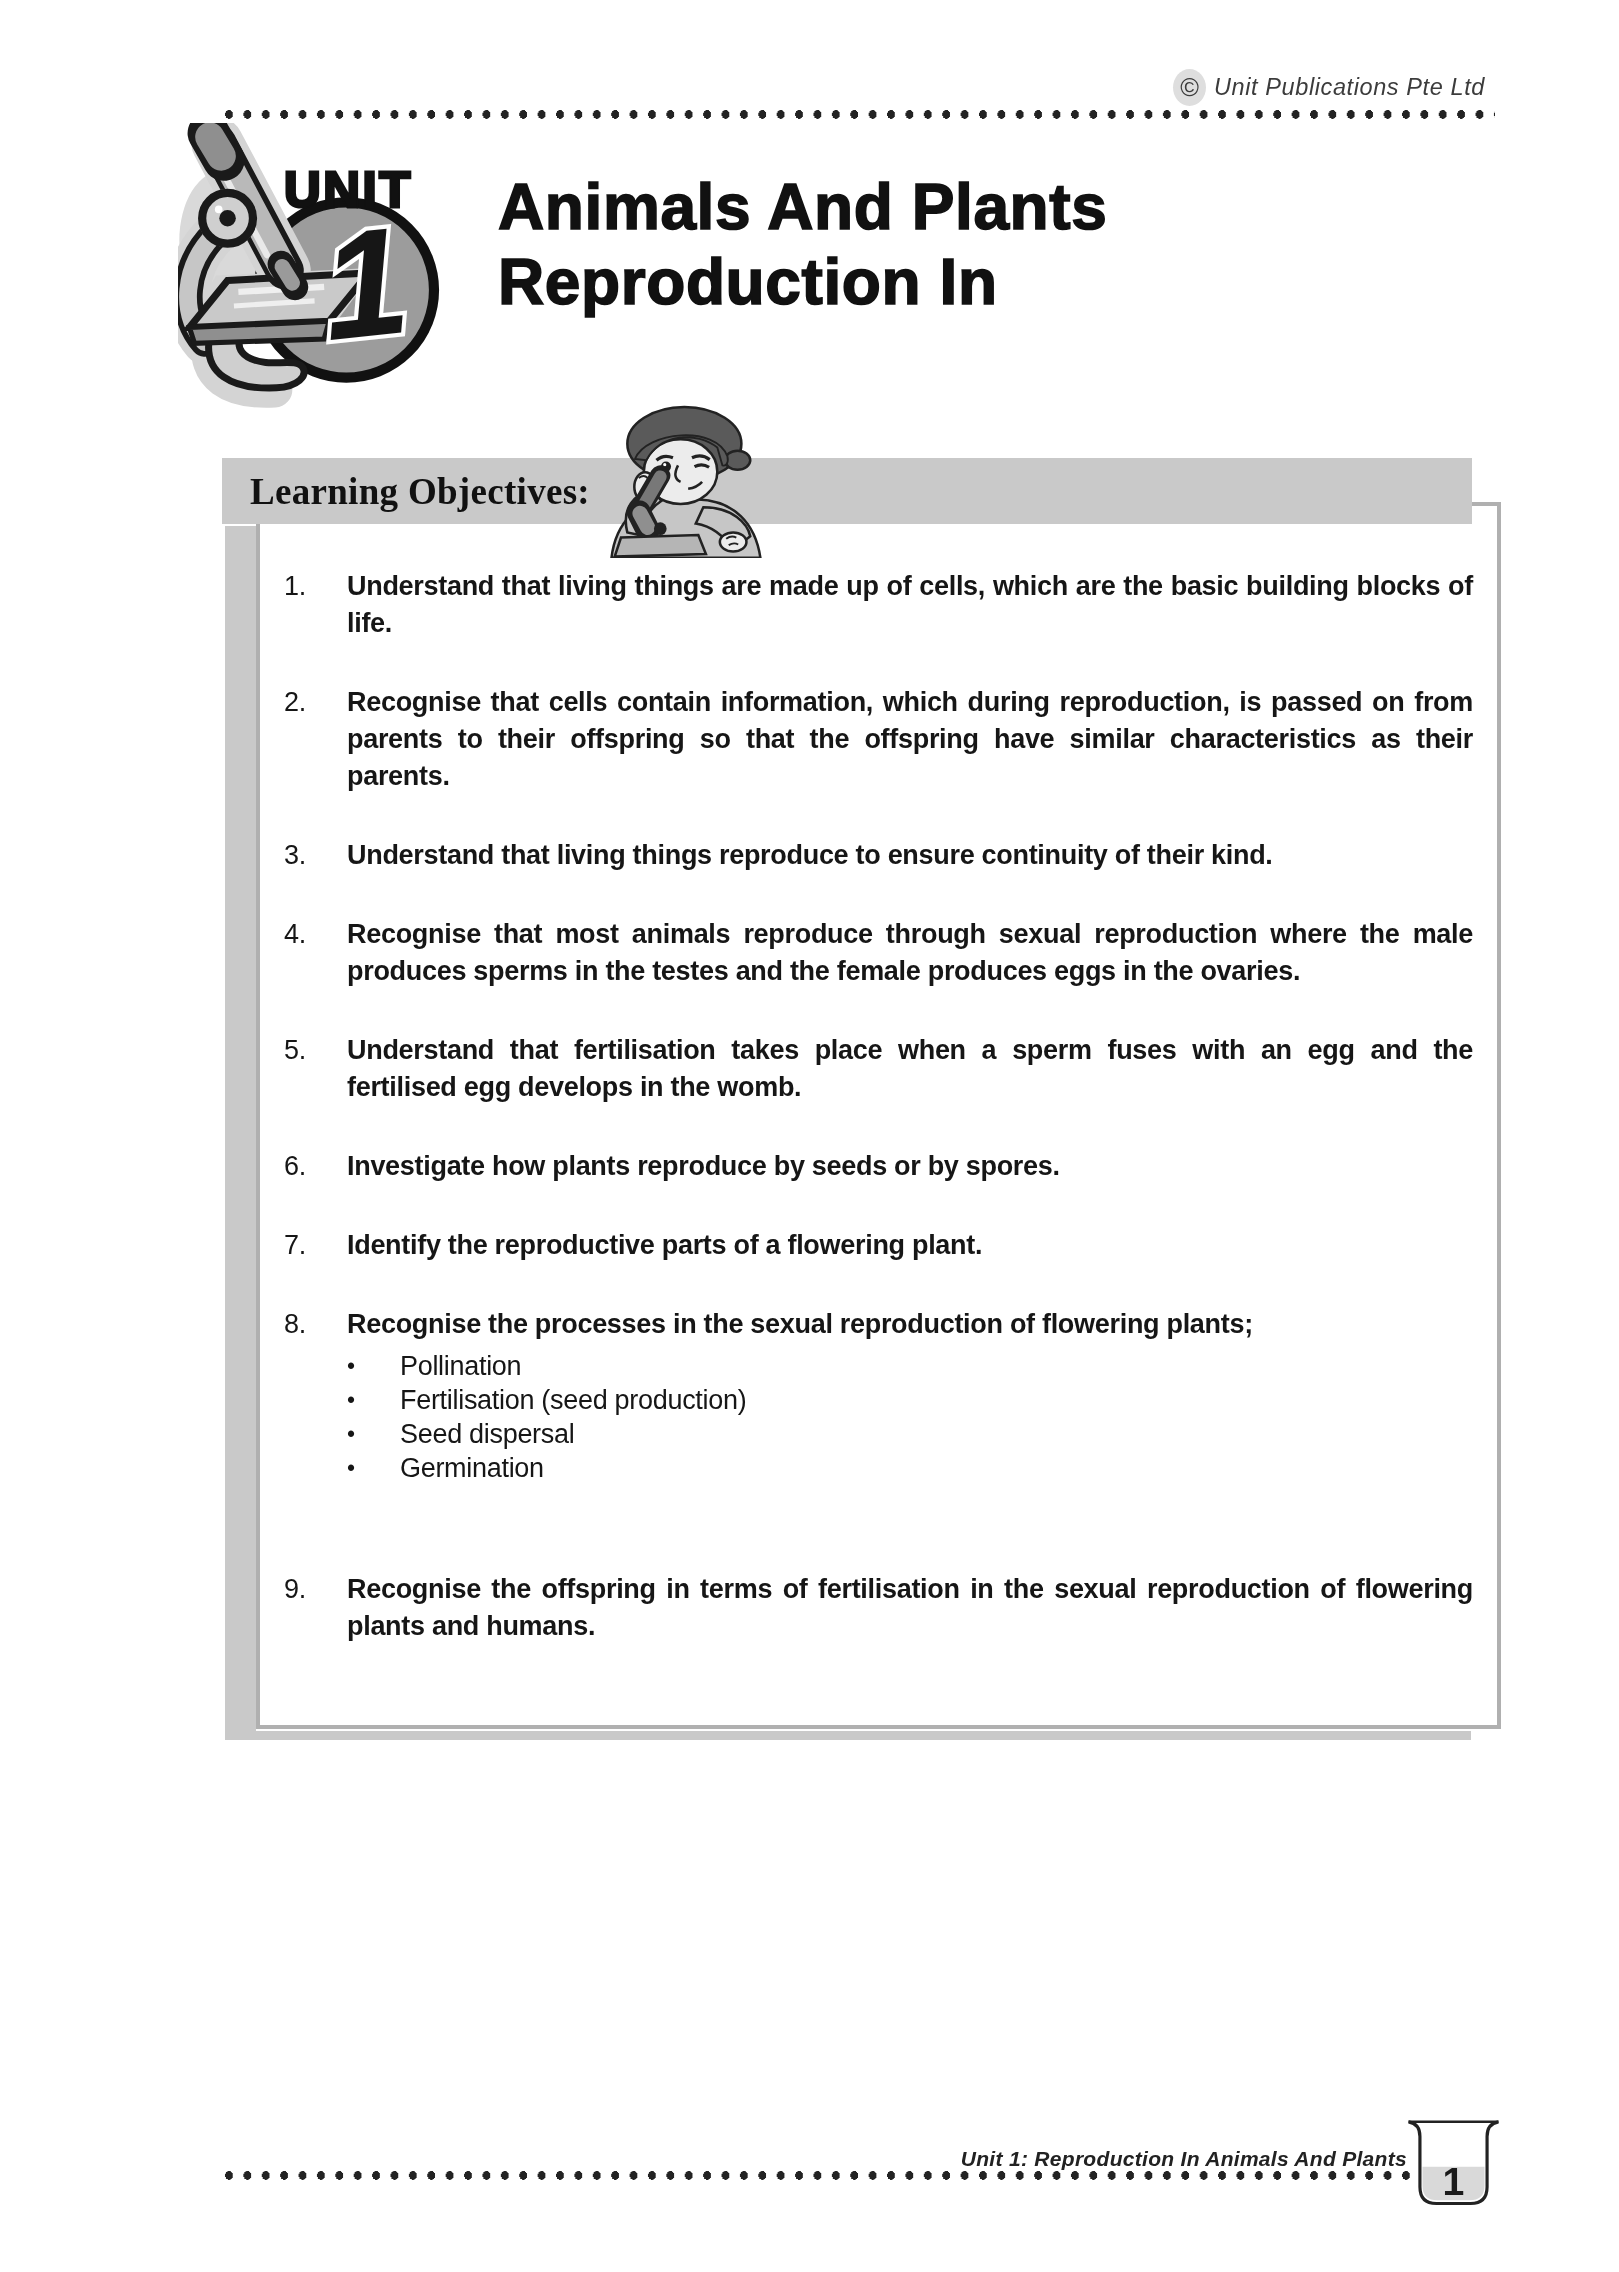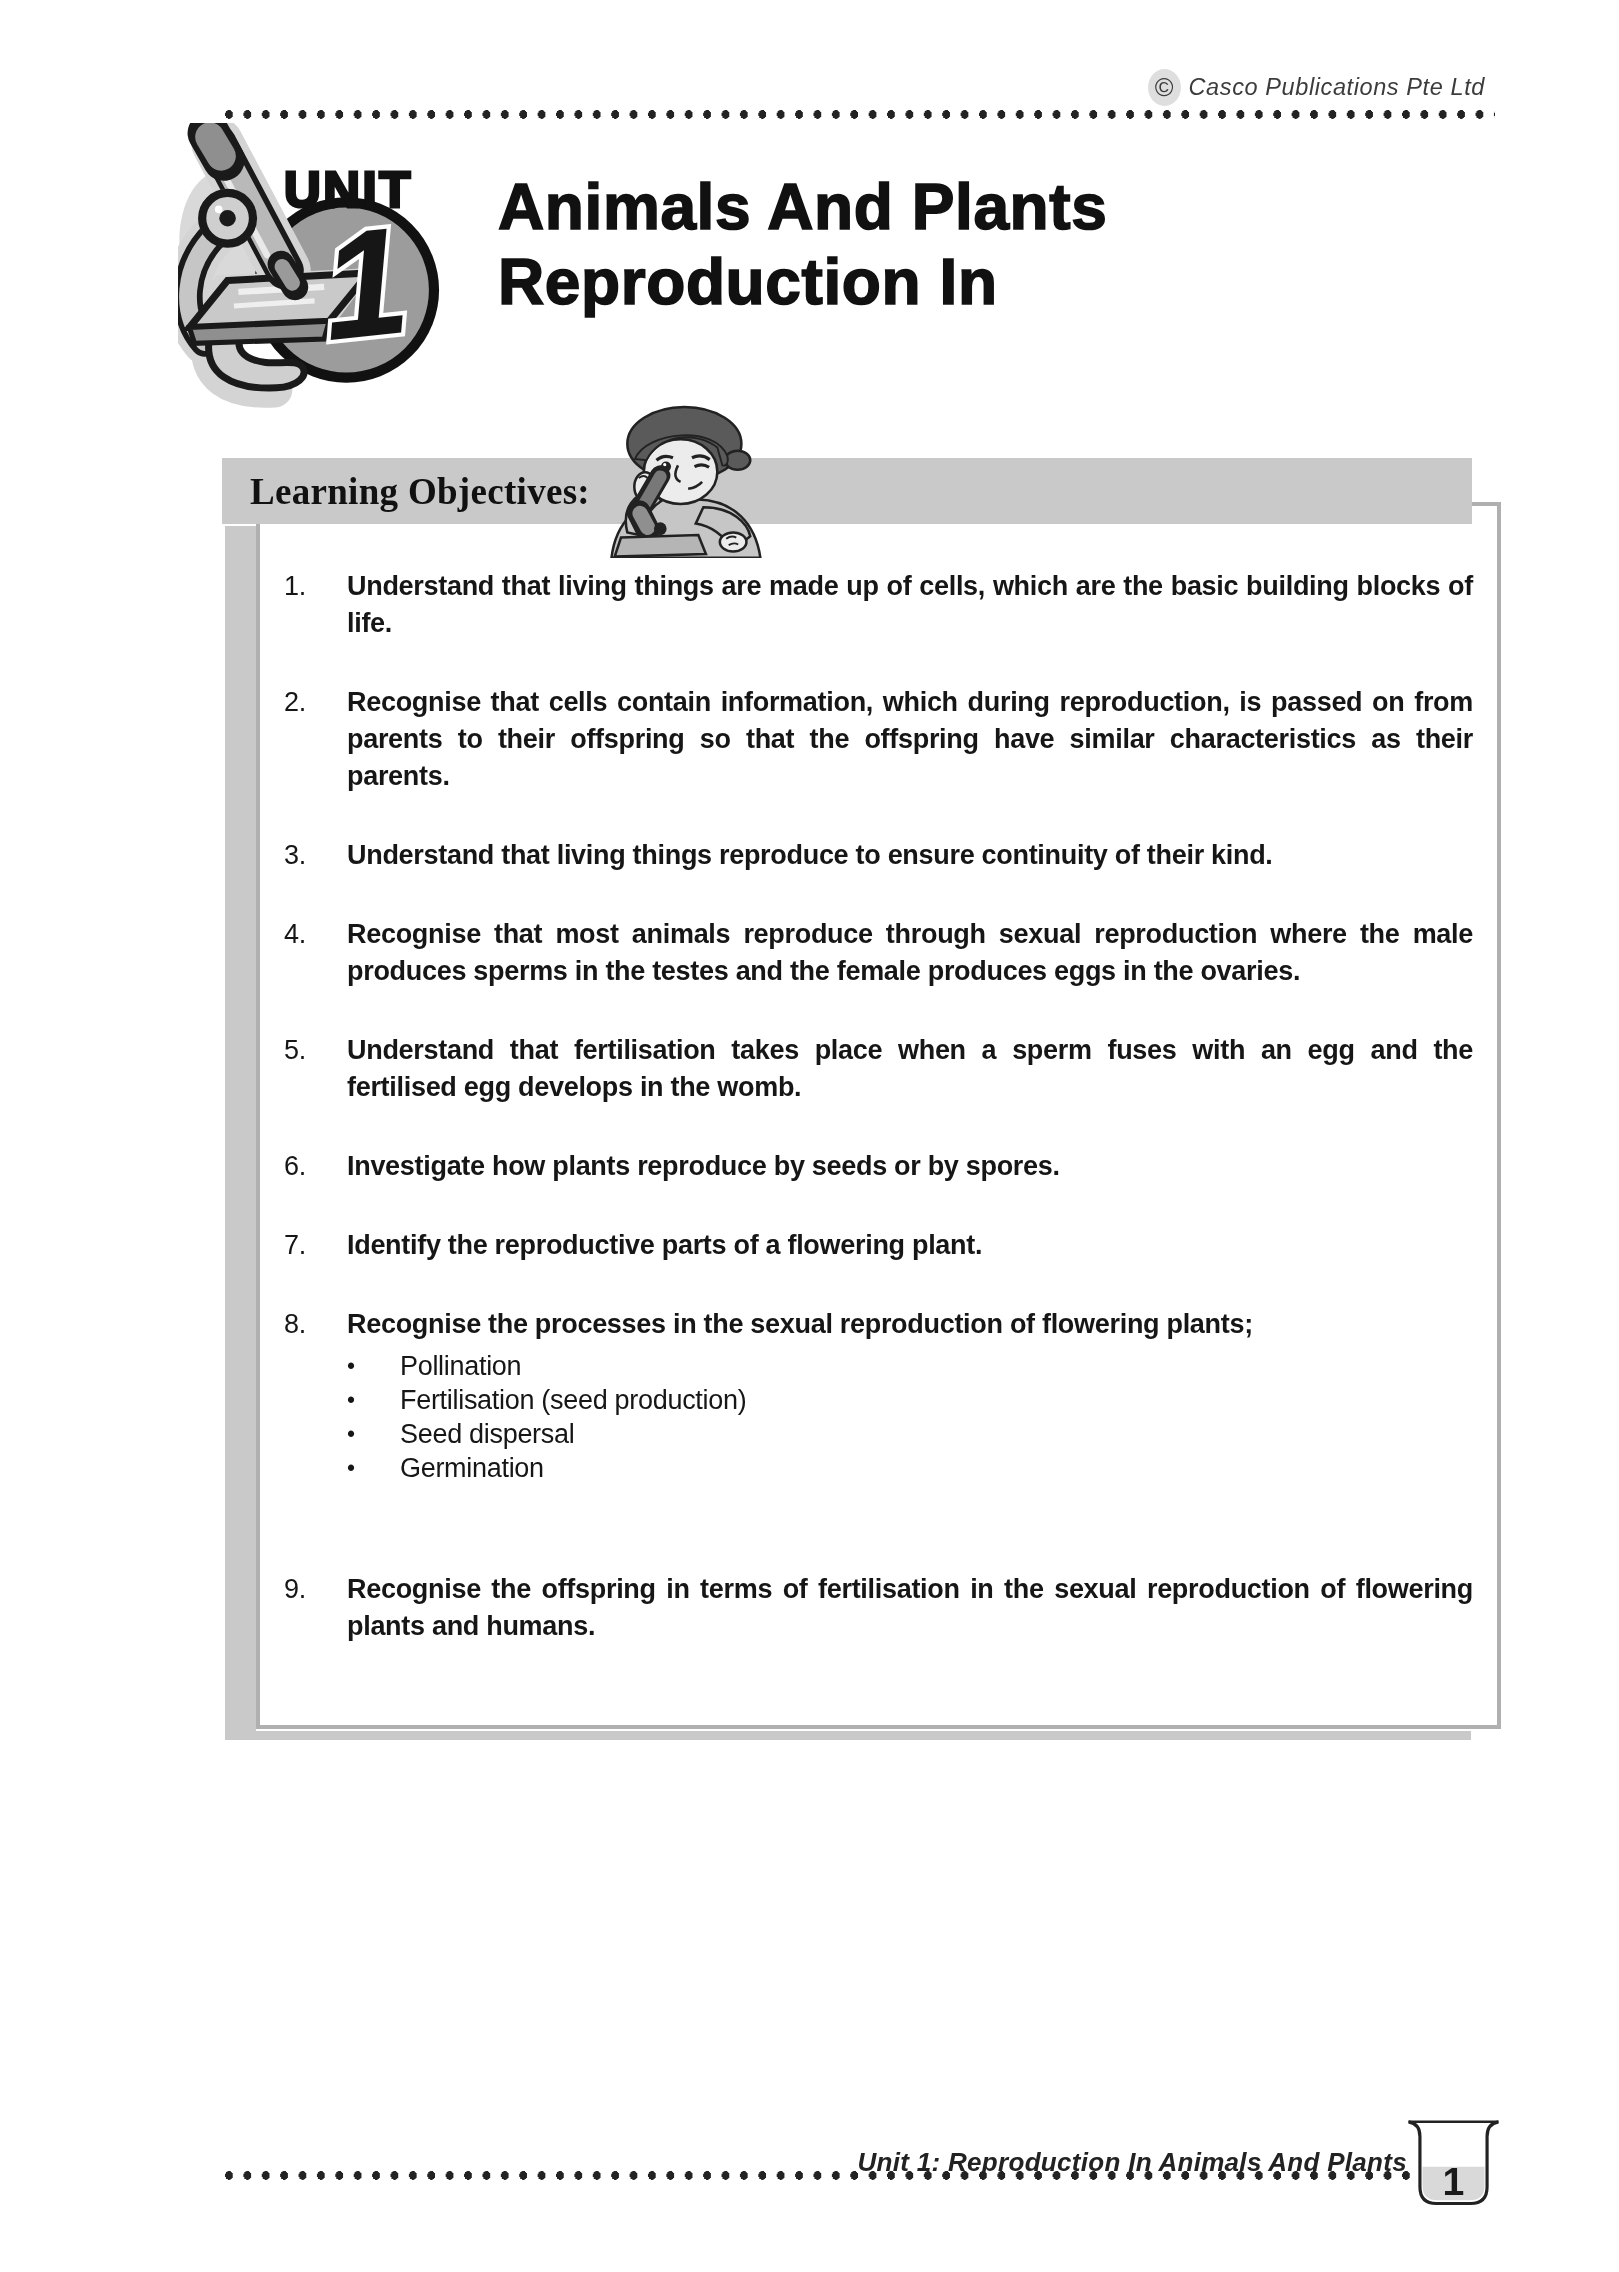--- a/index.html
+++ b/index.html
@@ -60,32 +60,32 @@
   .obj-item.gap-large{margin-bottom:86px;}
   .obj-num{width:63px;flex:0 0 63px;}
   .obj-body{flex:1;}
   .obj-text{margin:0;text-align:justify;font-weight:bold;}
   .bullet-list{margin-top:6.3px;}
   .bullet-row{display:flex;line-height:34px;}
   .bullet-char{width:53px;flex:0 0 53px;font-size:23px;}
   
   .footer-title{
     position:absolute;top:2147px;right:213px;
-    font-size:26px;font-weight:bold;font-style:italic;color:#222;letter-spacing:0.3px;
+    font-size:21px;font-weight:bold;font-style:italic;color:#222;letter-spacing:0.3px;
   }
   .page-tab{position:absolute;left:1406px;top:2116px;width:95px;height:94px;}
 </style>
 </head>
 <body>
 
 <div class="page">
 
   <div class="copyright">
     <span class="copy-circle">©</span>
-    <span>Casco Publications Pte Ltd</span>
+    <span>Unit Publications Pte Ltd</span>
   </div>
   <div class="dotline dots-top"></div>
 
   <div class="unit-badge">
     <svg width="270" height="289" viewBox="0 0 425 455">
 
       <ellipse cx="70" cy="185" rx="68" ry="110" fill="#d9d9d9"></ellipse>
 
       <circle cx="265" cy="263" r="138" fill="#9c9c9c" stroke="#111111" stroke-width="16"></circle>
 

